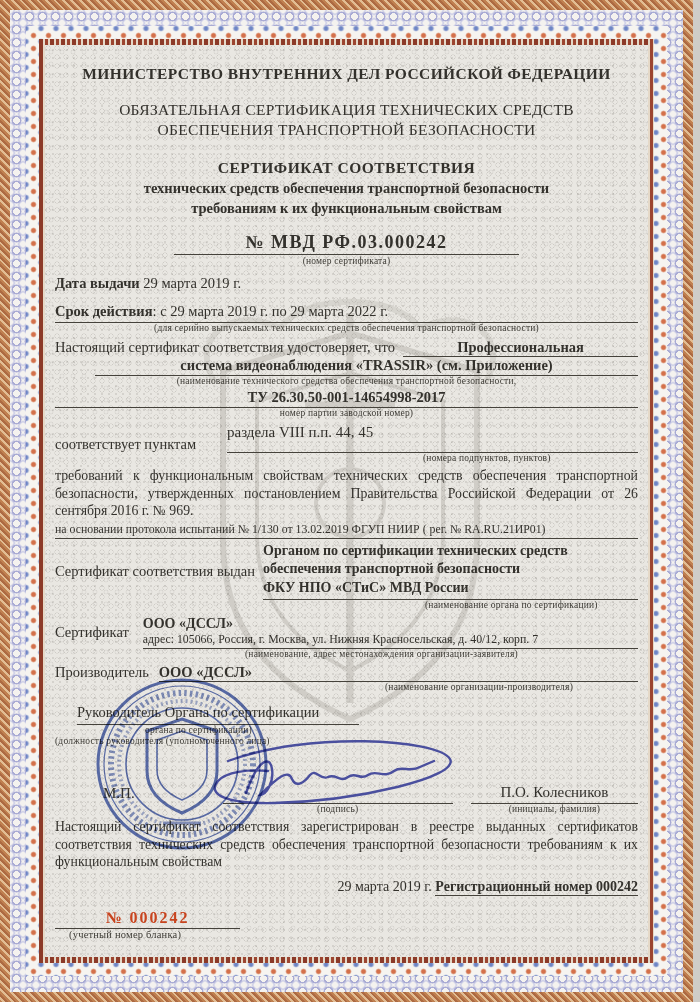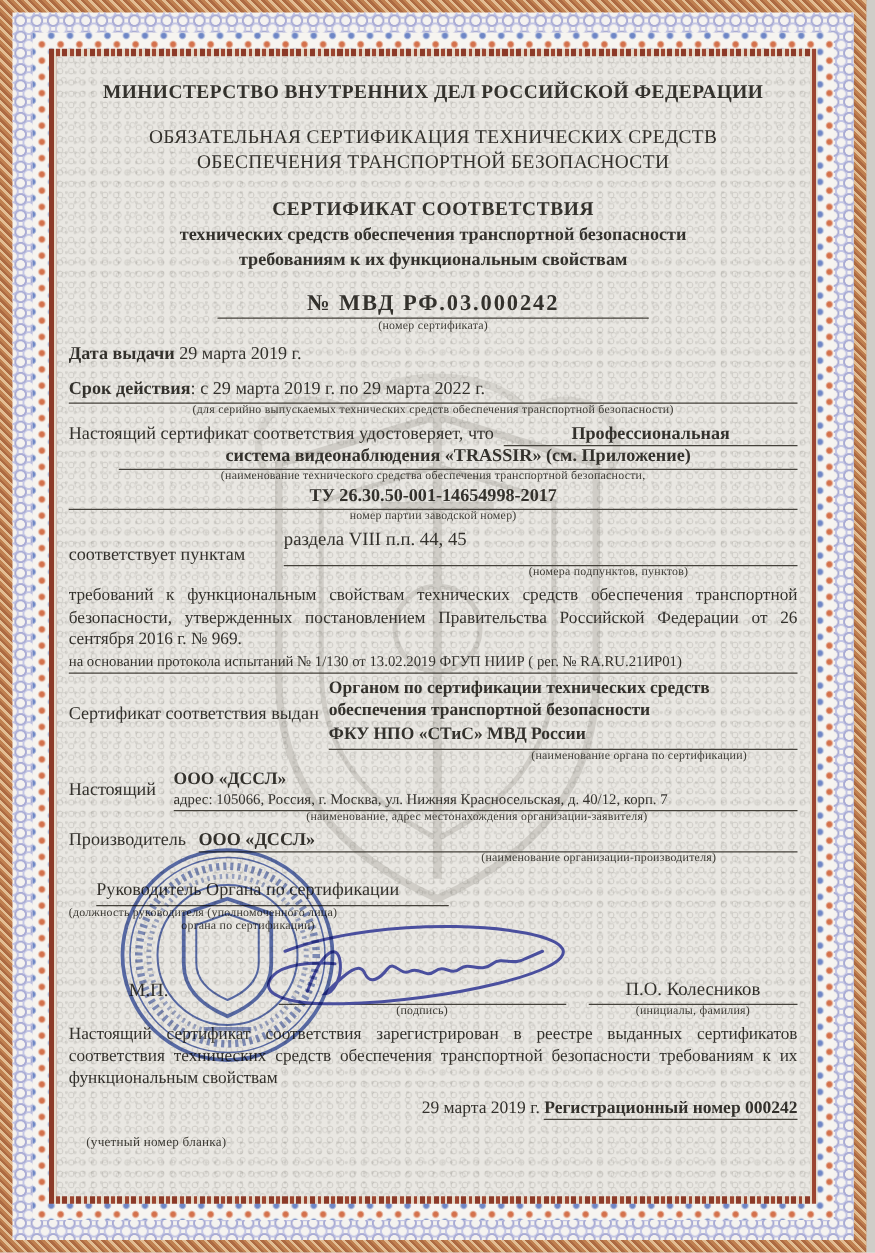--- a/index.html
+++ b/index.html
@@ -205,39 +205,39 @@
         <span class="lbl">Сертификат соответствия выдан</span>
         <div class="vals">
           <div>Органом по сертификации технических средств</div>
           <div>обеспечения транспортной безопасности</div>
           <div>ФКУ НПО «СТиС» МВД России</div>
         </div>
       </div>
       <div class="cap issuedby-cap row">(наименование органа по сертификации)</div>
 
       <div class="applicant row">
-        <span class="lbl">Настоящий</span>
+        <span class="lbl">Сертификат</span>
         <div class="vals">
           <div class="nm">ООО «ДССЛ»</div>
           <div class="addr">адрес: 105066, Россия, г. Москва, ул. Нижняя Красносельская, д. 40/12, корп. 7</div>
         </div>
       </div>
       <div class="cap applicant-cap row">(наименование, адрес местонахождения организации-заявителя)</div>
 
       <div class="manufacturer row">
         <span class="lbl">Производитель</span>
         <span class="nm">ООО «ДССЛ»</span>
       </div>
       <div class="cap manufacturer-cap row">(наименование организации-производителя)</div>
 
       <div class="head row">
         <span class="txt">Руководитель Органа по сертификации</span>
       </div>
+      <div class="cap head-cap2 row">органа по сертификации)</div>
       <div class="cap head-cap1 row">(должность руководителя (уполномоченного лица)</div>
-      <div class="cap head-cap2 row">органа по сертификации)</div>
 
       <div class="sigrow row">
         <span class="mp">М.П.</span>
         <div class="sigbox">
           <div class="line">
             <svg width="300" height="72" viewBox="0 0 300 72">
               <g fill="none" stroke="#4a4f9e" stroke-width="2.4" stroke-linecap="round">
                 <path d="M40 22 C 120 -8, 250 0, 262 20 C 272 38, 170 62, 86 64 C 40 65, 18 56, 30 42 C 38 33, 60 30, 80 32"></path>
                 <path d="M58 54 C 70 20, 82 16, 84 30 C 86 44, 78 56, 72 56 C 90 38, 100 30, 104 40 C 108 49, 116 44, 122 36 C 128 29, 132 42, 140 38 C 148 34, 152 44, 160 38 C 168 32, 172 42, 180 36 C 188 30, 196 40, 206 32 C 214 26, 222 34, 232 28 L 246 22"></path>
               </g>
@@ -251,20 +251,21 @@
         </div>
       </div>
 
       <div class="para row">Настоящий сертификат соответствия зарегистрирован в реестре выданных сертификатов соответствия технических средств обеспечения транспортной безопасности требованиям к их функциональным свойствам</div>
 
       <div class="regline row">
         <span>29 марта 2019 г. </span><span class="bd">Регистрационный номер 000242</span>
       </div>
 
       <div class="blank row">
+        <span class="num">№  000242</span>
         <div class="cap">(учетный номер бланка)</div>
       </div>
 
       <svg class="stamp" width="178" height="178" viewBox="0 0 178 178">
         <g fill="none" stroke="#3c55aa">
           <circle cx="89" cy="89" r="84" stroke-width="3"></circle>
           <circle cx="89" cy="89" r="78" stroke-width="1.2"></circle>
           <circle cx="89" cy="89" r="56" stroke-width="1.6"></circle>
           <circle cx="89" cy="89" r="71" stroke-width="6" stroke-dasharray="2.5 3.2" opacity=".75"></circle>
           <circle cx="89" cy="89" r="63" stroke-width="4" stroke-dasharray="2 3" opacity=".55"></circle>

